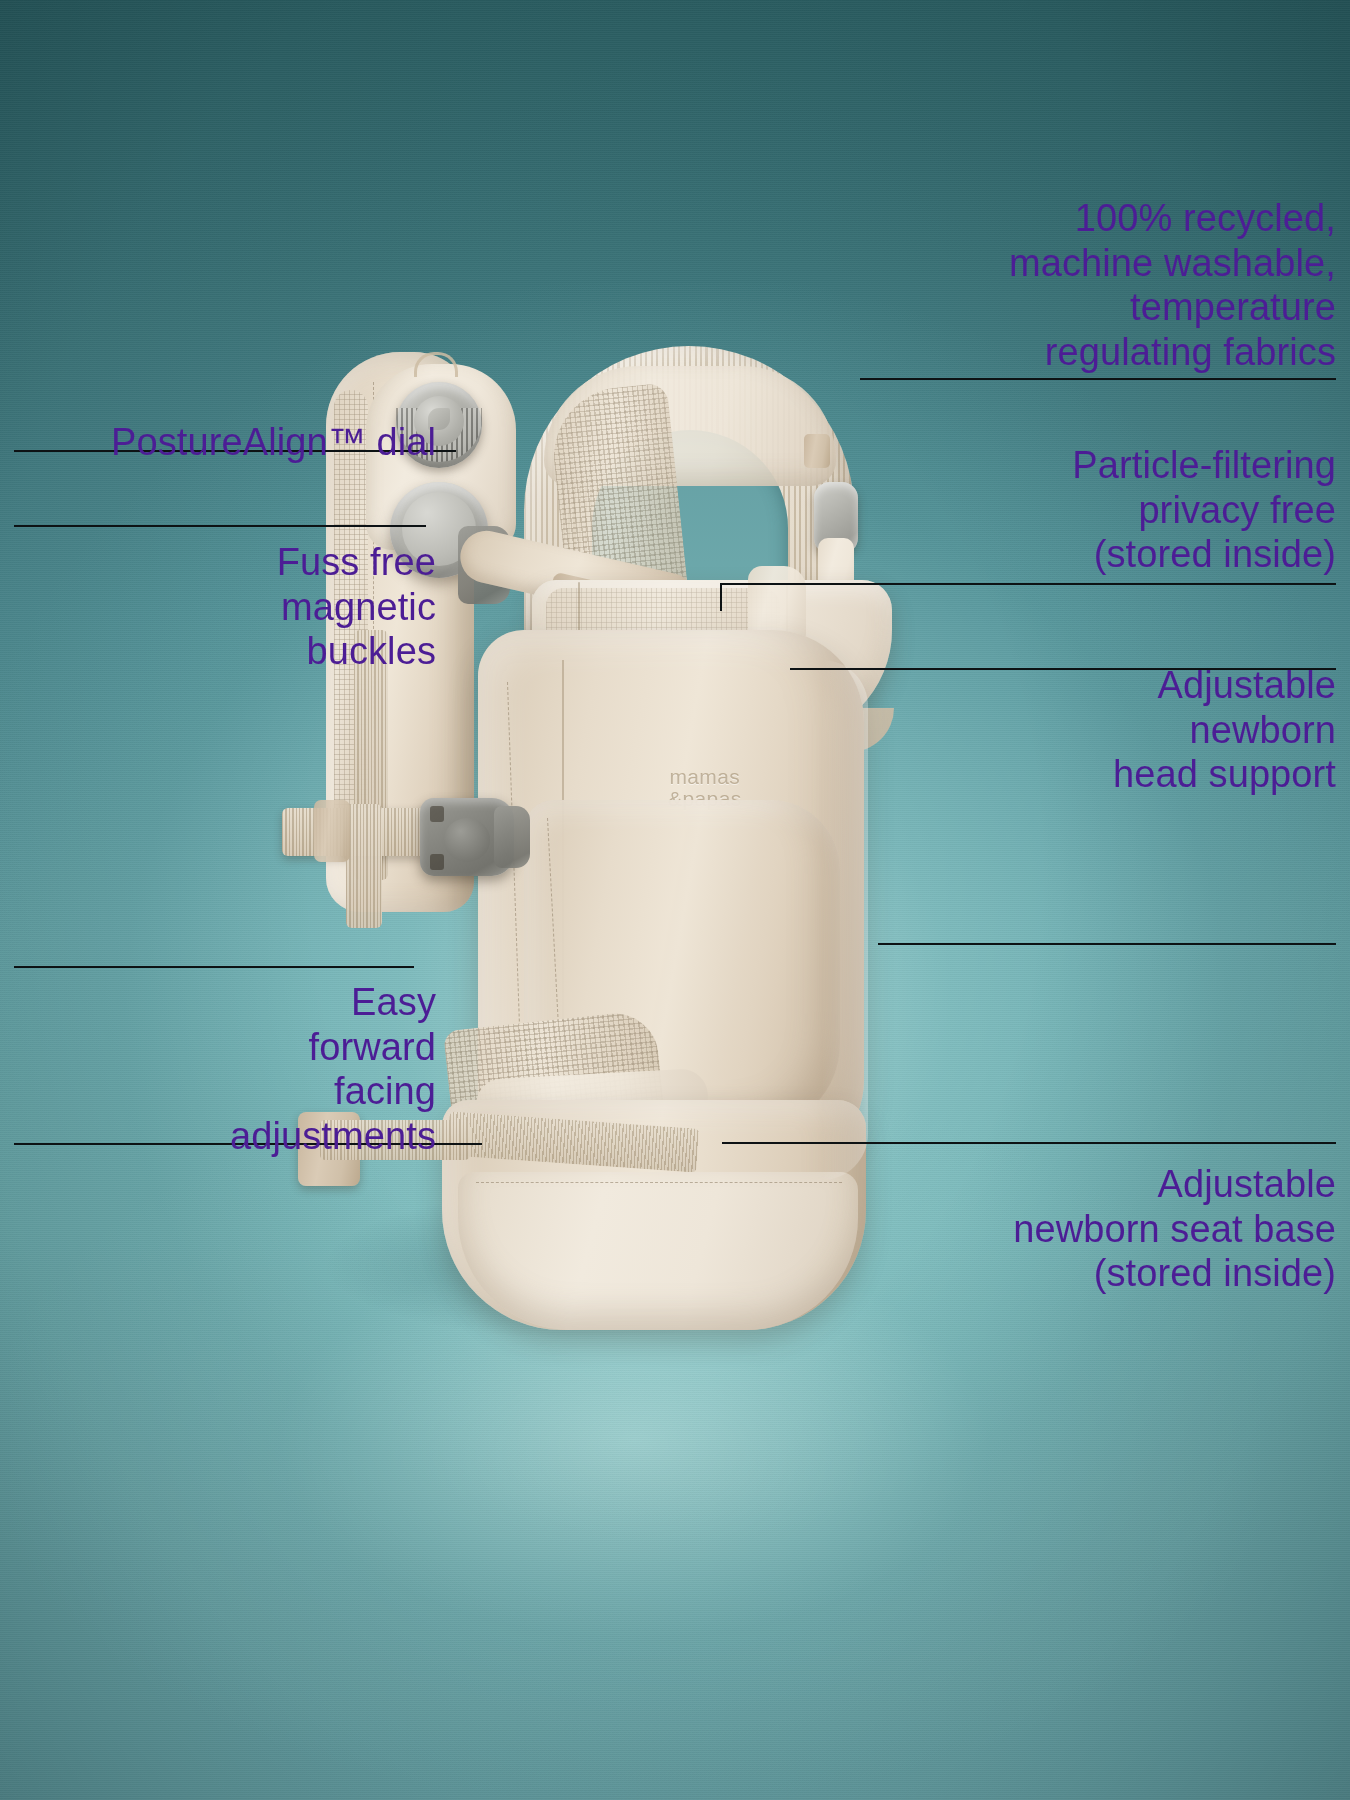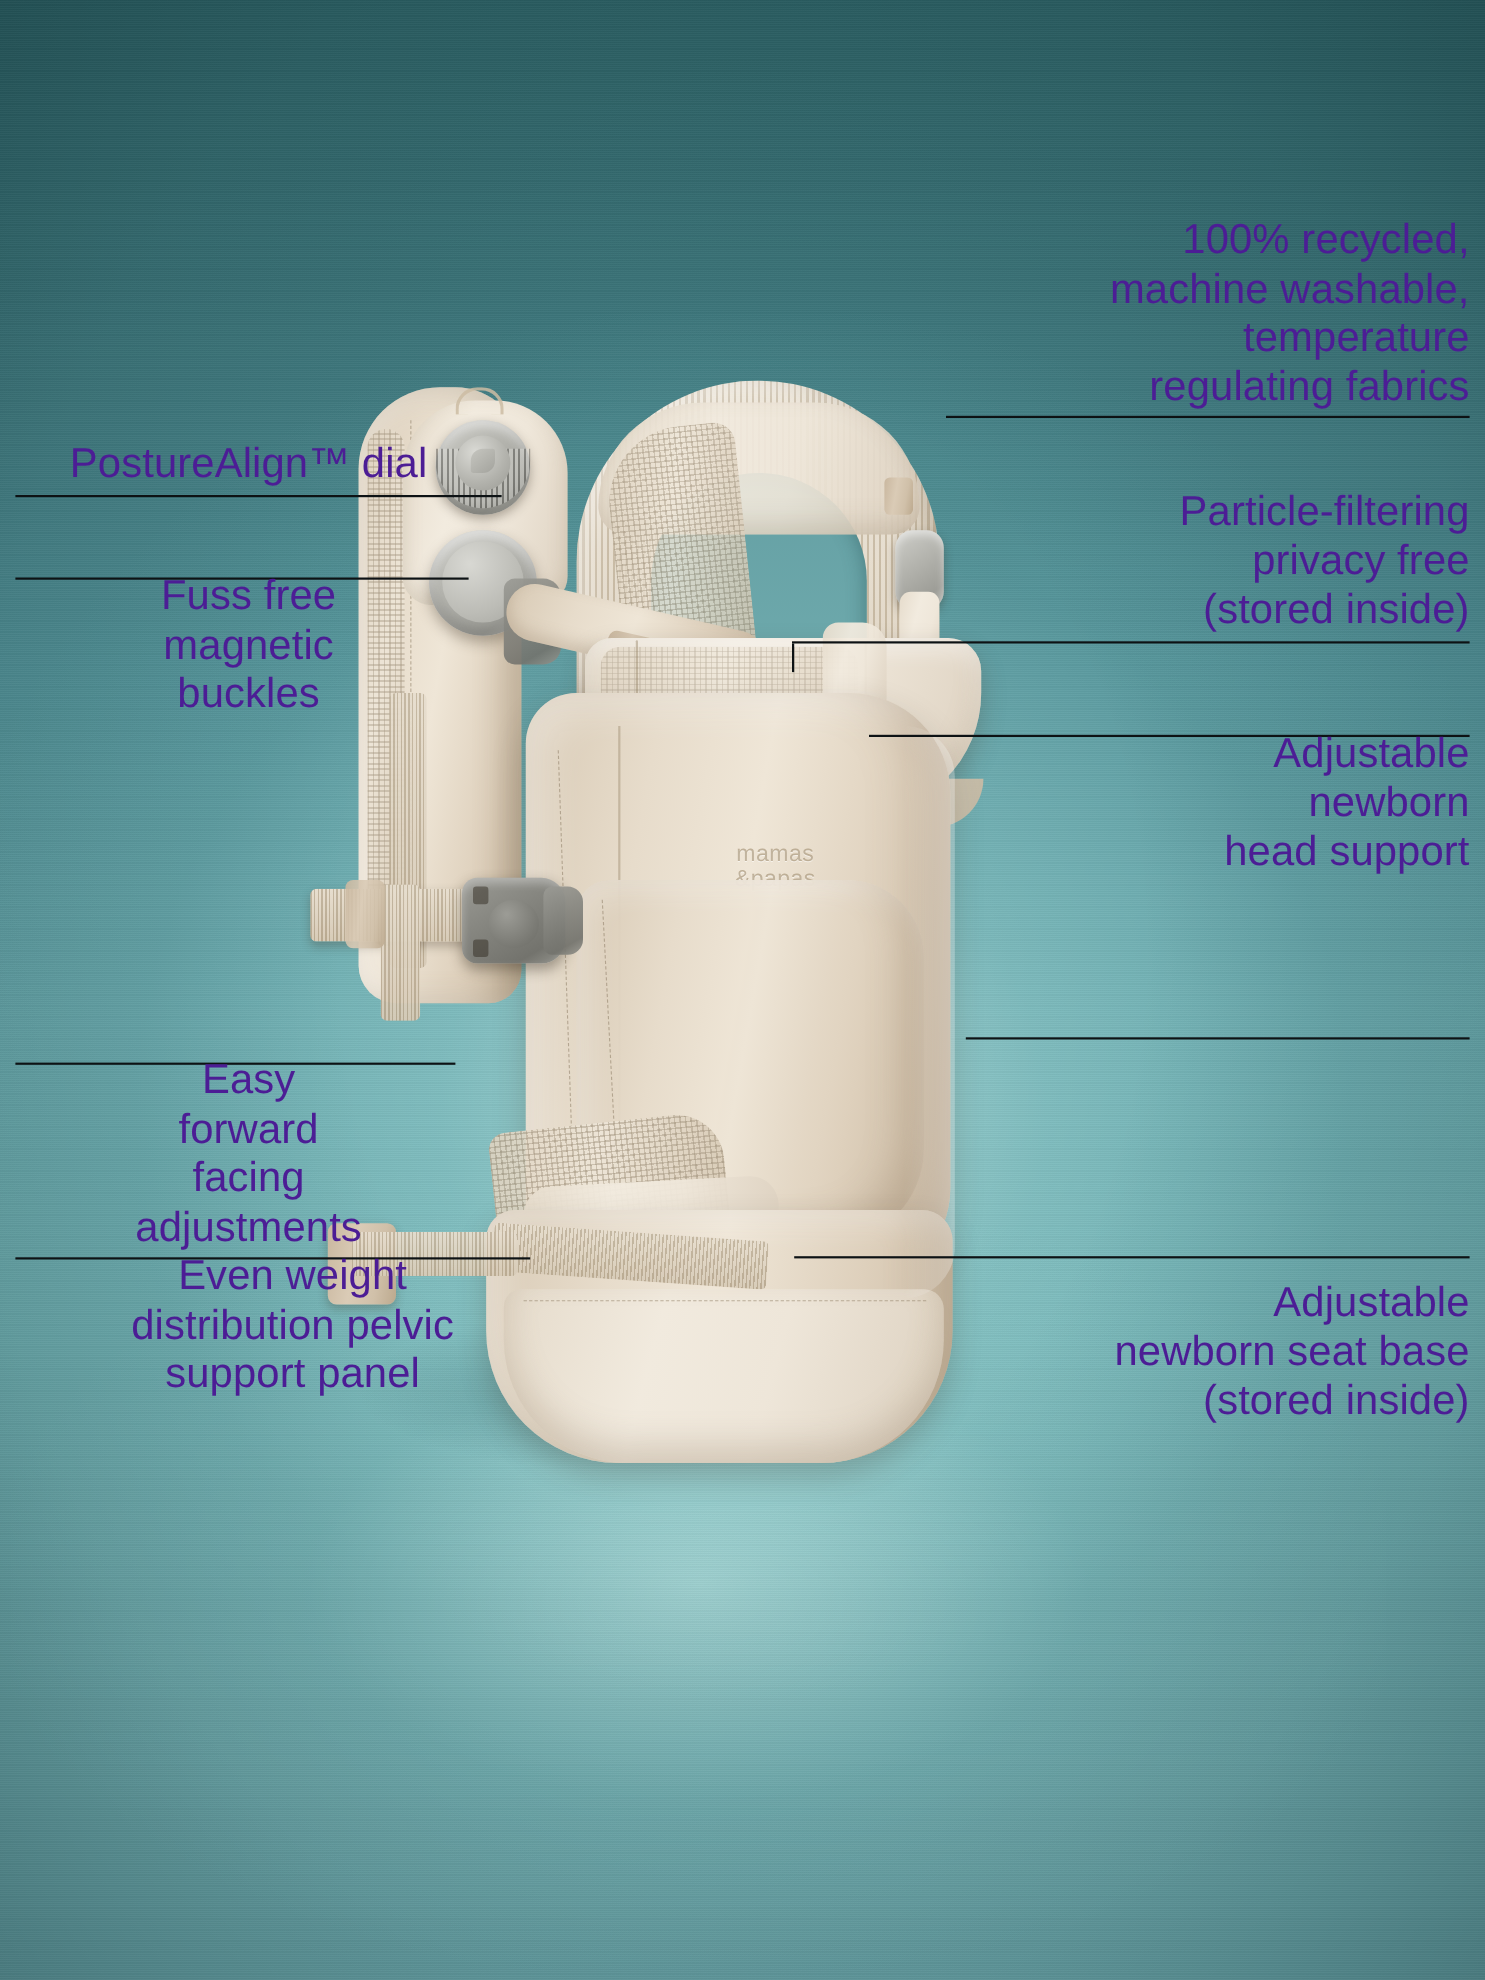--- a/index.html
+++ b/index.html
@@ -19,21 +19,21 @@
   .bg-glow2{position:absolute;left:47%;top:80%;width:1250px;height:700px;transform:translate(-50%,-50%);
     background:radial-gradient(ellipse at 50% 50%, rgba(196,236,233,.55) 0%, rgba(140,200,200,.26) 40%, rgba(100,165,170,0) 74%);}
   .bg-vig{position:absolute;inset:0;
     background:radial-gradient(ellipse at 50% 48%, rgba(0,0,0,0) 38%, rgba(12,46,50,.16) 74%, rgba(10,40,44,.34) 100%);}
   .bg-noise{position:absolute;inset:0;opacity:.05;
     background-image:repeating-linear-gradient(0deg,rgba(255,255,255,.5) 0 1px,rgba(0,0,0,.5) 1px 2px);}
 
   
   .callout{position:absolute;color:#4c1d95;letter-spacing:.1px;}
   .callout .txt{font-size:38px;line-height:1.175;font-weight:400;white-space:pre-line;}
-  .callout.left{text-align:center;}
+  .callout.left{text-align:right;margin-top:20px;}
   .callout.right{text-align:right;}
 
   .leader{position:absolute;height:0;border-top:2.6px solid #0d1214;}
   .leader .tick{position:absolute;left:0;top:0;width:0;height:26px;border-left:2.6px solid #0d1214;}
 
   
   #product{position:absolute;left:262px;top:330px;width:640px;height:1000px;}
   #product *{position:absolute;}
 
   .sh{border-radius:50%;background:radial-gradient(ellipse at 50% 50%, rgba(30,70,74,.30) 0%, rgba(30,70,74,0) 70%);}
@@ -206,25 +206,20 @@
 buckles</div>
   </div>
 
   <div class="callout left" style="left:16px;top:960px;width:420px;">
     <div class="txt">Easy
 forward
 facing
 adjustments</div>
   </div>
 
-  <div class="callout left" style="left:16px;top:1138px;width:500px;">
-    <div class="txt">Even weight
-distribution pelvic
-support panel</div>
-  </div>
 
   <div class="callout right" style="left:836px;top:196px;width:500px;">
     <div class="txt">100% recycled,
 machine washable,
 temperature
 regulating fabrics</div>
   </div>
 
   <div class="callout right" style="left:836px;top:443px;width:500px;">
     <div class="txt">Particle-filtering

